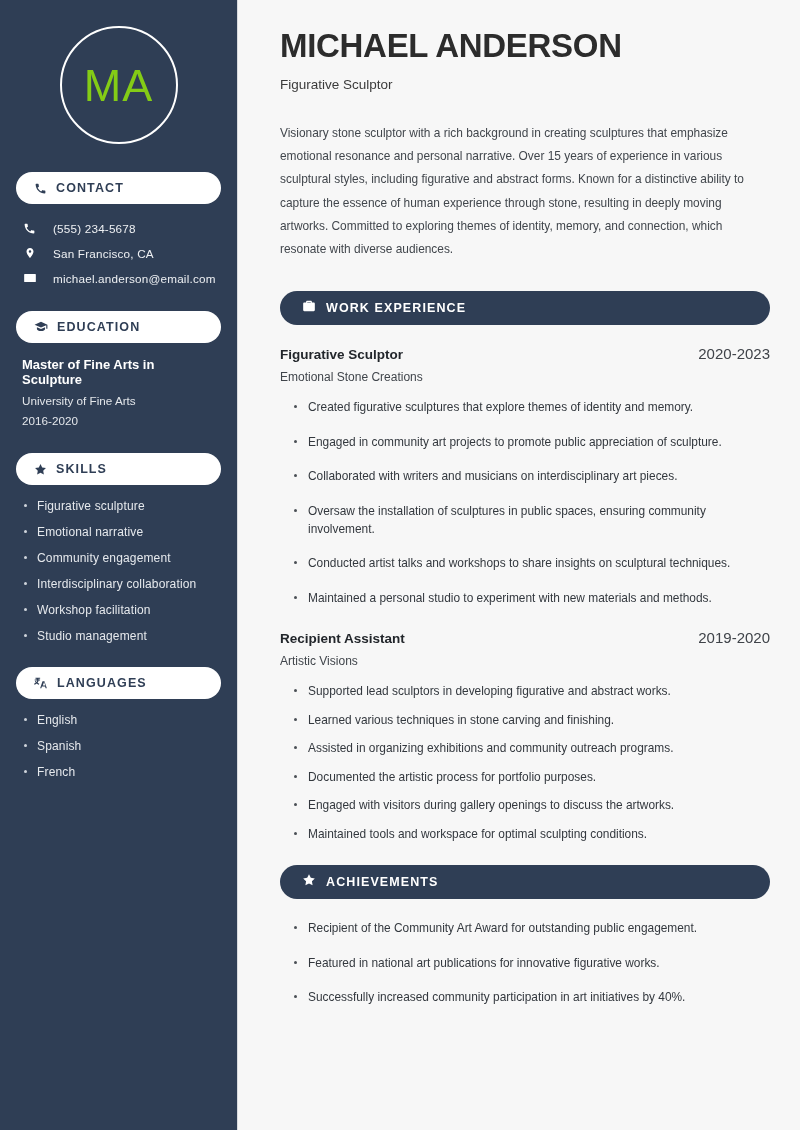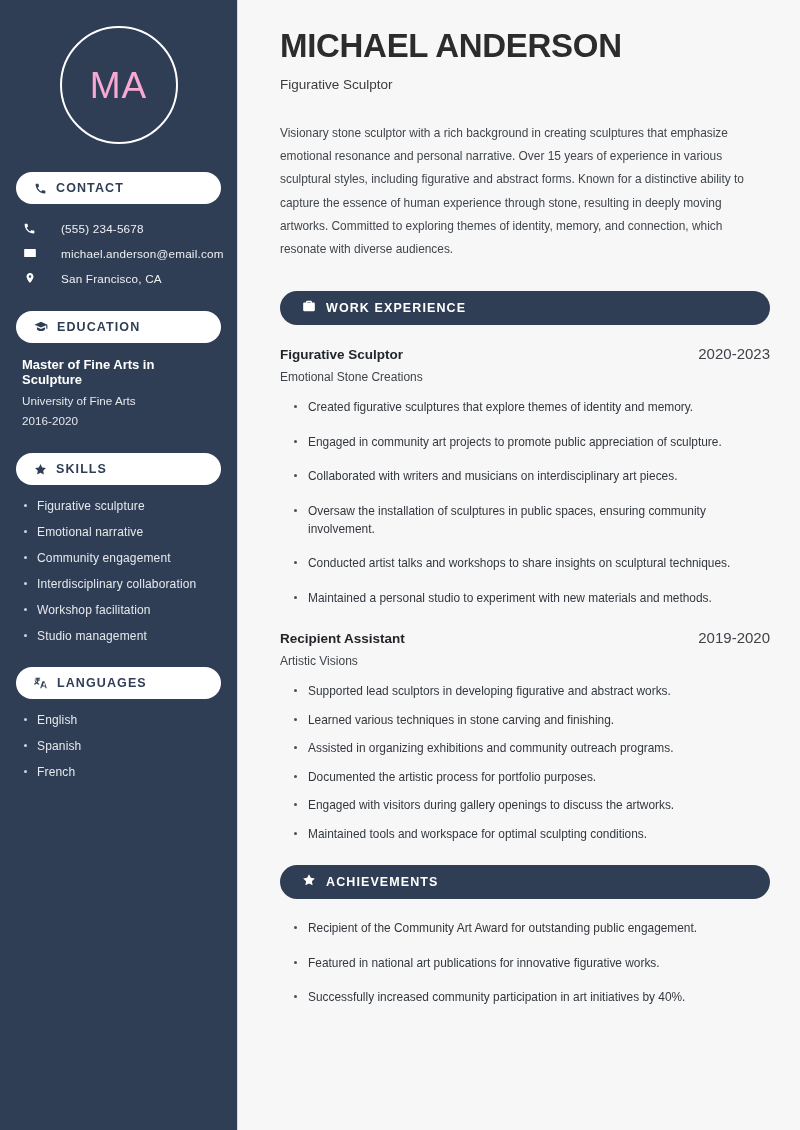--- a/index.html
+++ b/index.html
@@ -39,24 +39,24 @@
   .avatar {
     width: 118px;
     height: 118px;
     border-radius: 50%;
     border: 2px solid #ffffff;
     display: flex;
     align-items: center;
     justify-content: center;
   }
   .avatar-initials {
-    font-size: 37px;
+    font-size: 45px;
     font-weight: 400;
     letter-spacing: 1px;
-    color: #f9a8d4;
+    color: #84cc16;
     line-height: 1;
   }
 
   .pill {
     display: flex;
     align-items: center;
     gap: 9px;
     background: #ffffff;
     color: #2f3e55;
     border-radius: 22px;
@@ -69,21 +69,21 @@
     font-size: 12.5px;
     font-weight: bold;
     letter-spacing: 1.1px;
   }
   .pill svg { display: block; }
 
   .contact-list { margin-bottom: 22px; }
   .contact-row {
     display: flex;
     align-items: center;
-    gap: 24px;
+    gap: 16px;
     padding: 4px 6px;
     margin-bottom: 3px;
   }
   .contact-icon {
     width: 15px;
     display: flex;
     align-items: center;
     justify-content: center;
     flex: 0 0 15px;
   }
@@ -256,34 +256,34 @@
         <span class="contact-icon">
           <svg width="13" height="13" viewBox="0 0 24 24" fill="#ffffff">
             <path d="M6.6 10.8c1.4 2.8 3.8 5.1 6.6 6.6l2.2-2.2c.3-.3.7-.4 1-.2 1.1.4 2.4.6 3.6.6.6 0 1 .4 1 1V20c0 .6-.4 1-1 1C10.6 21 3 13.4 3 4c0-.6.4-1 1-1h3.5c.6 0 1 .4 1 1 0 1.3.2 2.5.6 3.6.1.4 0 .8-.2 1l-2.3 2.2z"></path>
           </svg>
         </span>
         <span class="contact-text">(555) 234-5678</span>
       </div>
 
       <div class="contact-row">
         <span class="contact-icon">
+          <svg width="12" height="14" viewBox="0 0 24 24" fill="#ffffff">
+            <path d="M12 2C8.1 2 5 5.1 5 9c0 5.2 7 13 7 13s7-7.8 7-13c0-3.9-3.1-7-7-7zm0 9.5A2.5 2.5 0 1 1 12 6.5a2.5 2.5 0 0 1 0 5z"></path>
+          </svg>
+        </span>
+        <span class="contact-text">San Francisco, CA</span>
+      </div>
+
+      <div class="contact-row">
+        <span class="contact-icon">
           <svg width="14" height="14" viewBox="0 0 24 24" fill="#ffffff">
             <path d="M3 5h18c.6 0 1 .4 1 1v12c0 .6-.4 1-1 1H3c-.6 0-1-.4-1-1V6c0-.6.4-1 1-1zm9 8L4.2 7H19.8L12 13z"></path>
           </svg>
         </span>
         <span class="contact-text">michael.anderson@email.com</span>
-      </div>
-
-      <div class="contact-row">
-        <span class="contact-icon">
-          <svg width="12" height="14" viewBox="0 0 24 24" fill="#ffffff">
-            <path d="M12 2C8.1 2 5 5.1 5 9c0 5.2 7 13 7 13s7-7.8 7-13c0-3.9-3.1-7-7-7zm0 9.5A2.5 2.5 0 1 1 12 6.5a2.5 2.5 0 0 1 0 5z"></path>
-          </svg>
-        </span>
-        <span class="contact-text">San Francisco, CA</span>
       </div>
     </div>
 
     <div class="pill">
       <span>
         <svg width="14" height="14" viewBox="0 0 24 24" fill="#2f3e55">
           <path d="M12 3 1 8l11 5 9-4.1V15h2V8L12 3zM5 12.4v3.1c0 1.9 3.1 3.5 7 3.5s7-1.6 7-3.5v-3.1l-7 3.2-7-3.2z"></path>
         </svg>
       </span>
       <span class="pill-label">EDUCATION</span>

